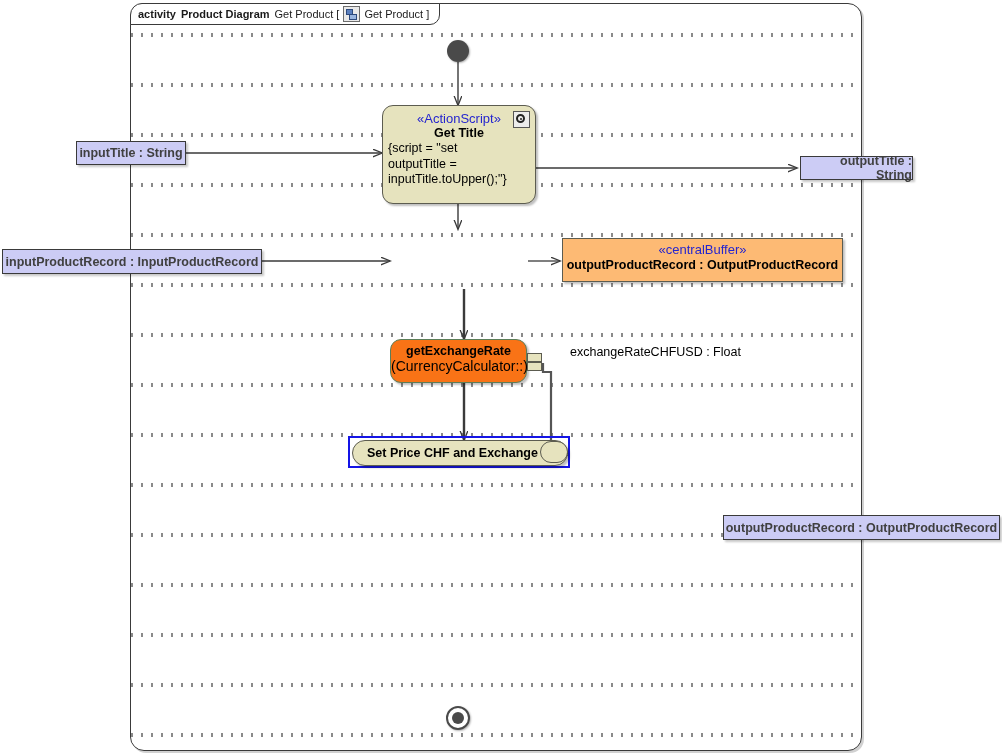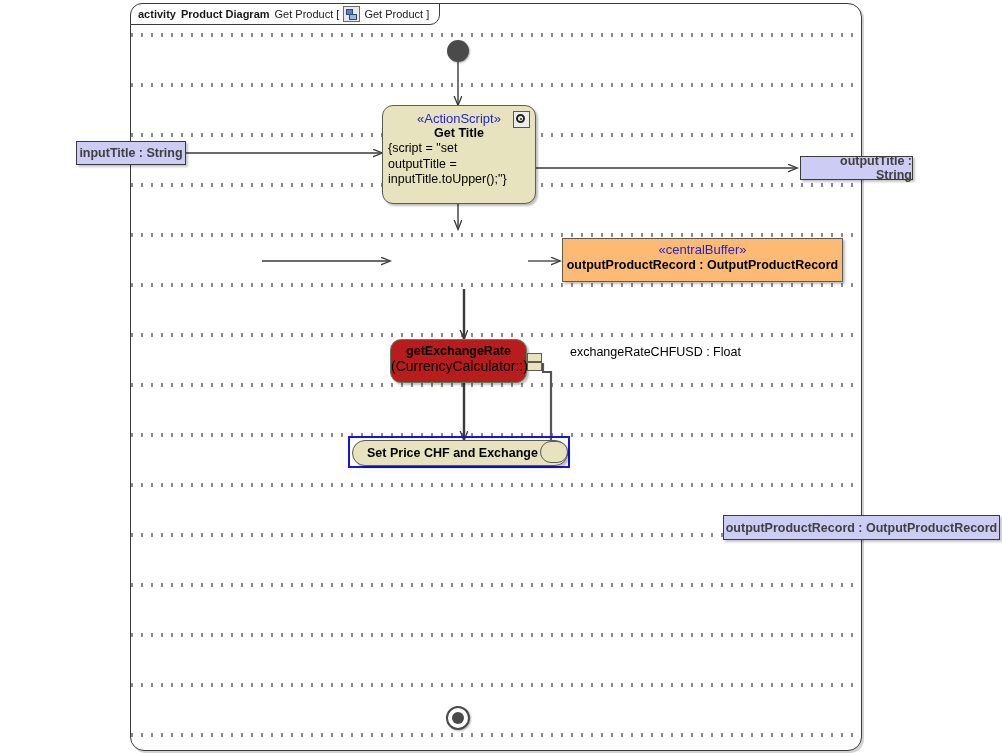--- a/index.html
+++ b/index.html
@@ -63,21 +63,21 @@
   
   .node{position:absolute;box-sizing:border-box;z-index:3;}
 
   .action{
     border:1.5px solid #5c5c50;
     border-radius:11px;
     background:#e6e3be;
     box-shadow:2px 2px 2px rgba(0,0,0,.25);
     text-align:center;
   }
-  .action.green{background:#b91c1c;border-color:#5c7d58;}
+  .action.green{background:#f97316;border-color:#5c7d58;}
 
   .stereo{
     color:#2525cf;
     font-size:13px;
     line-height:15px;
     margin-top:5px;
     font-family:"Liberation Sans",sans-serif;
   }
   .nname{
     font-weight:bold;font-size:12.5px;line-height:15px;color:#000;
@@ -276,20 +276,23 @@
   <div class="selwrap" style="left:348px;top:436px;width:222px;height:32px;"></div>
   <div class="callaction" style="left:352px;top:440px;width:214px;height:24px;">
     <span class="lbl">Set Price CHF and Exchange Rate</span>
   </div>
   <div class="pin-round" style="left:540px;top:441px;"></div>
 
   <div class="node param" style="left:76px;top:141px;width:110px;height:24px;">
     <span>inputTitle : String</span>
   </div>
 
+  <div class="node param" style="left:2px;top:249px;width:260px;height:25px;">
+    <span>inputProductRecord : InputProductRecord</span>
+  </div>
 
   <div class="node param" style="left:800px;top:156px;width:113px;height:24px;text-align:right;">
     <span>outputTitle : String</span>
   </div>
 
   <div class="node param" style="left:723px;top:515px;width:277px;height:25px;">
     <span>outputProductRecord : OutputProductRecord</span>
   </div>
 
 </div>

